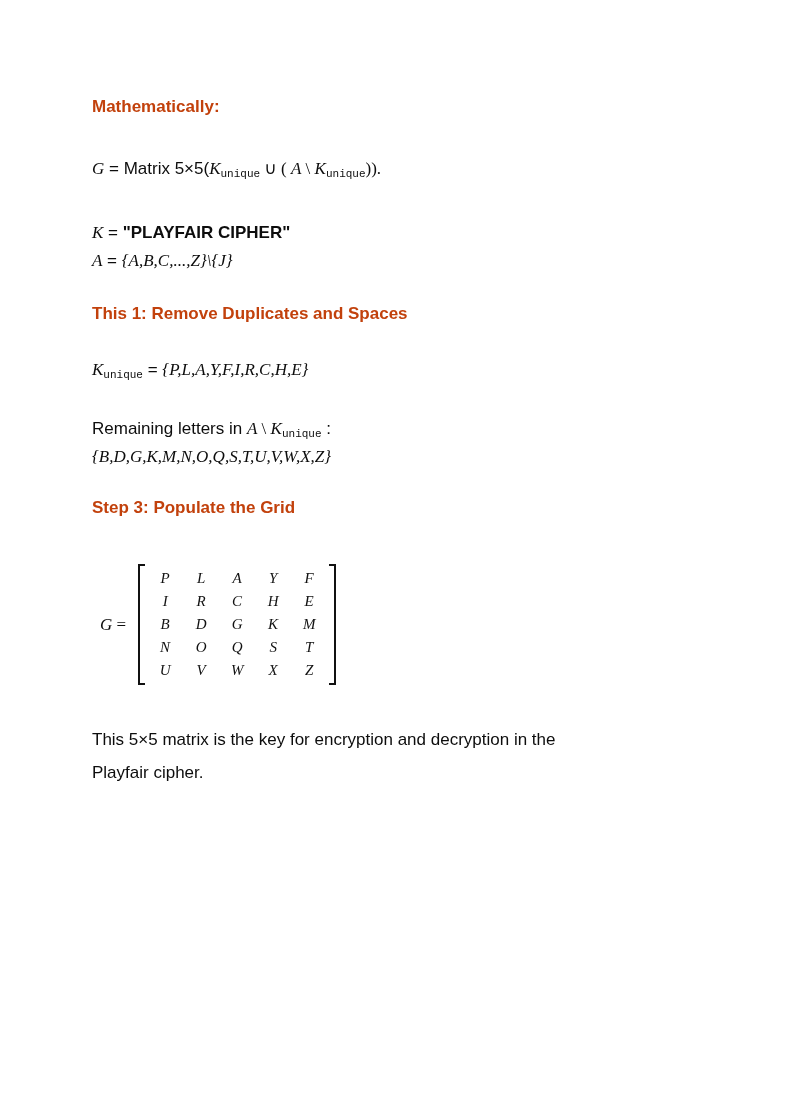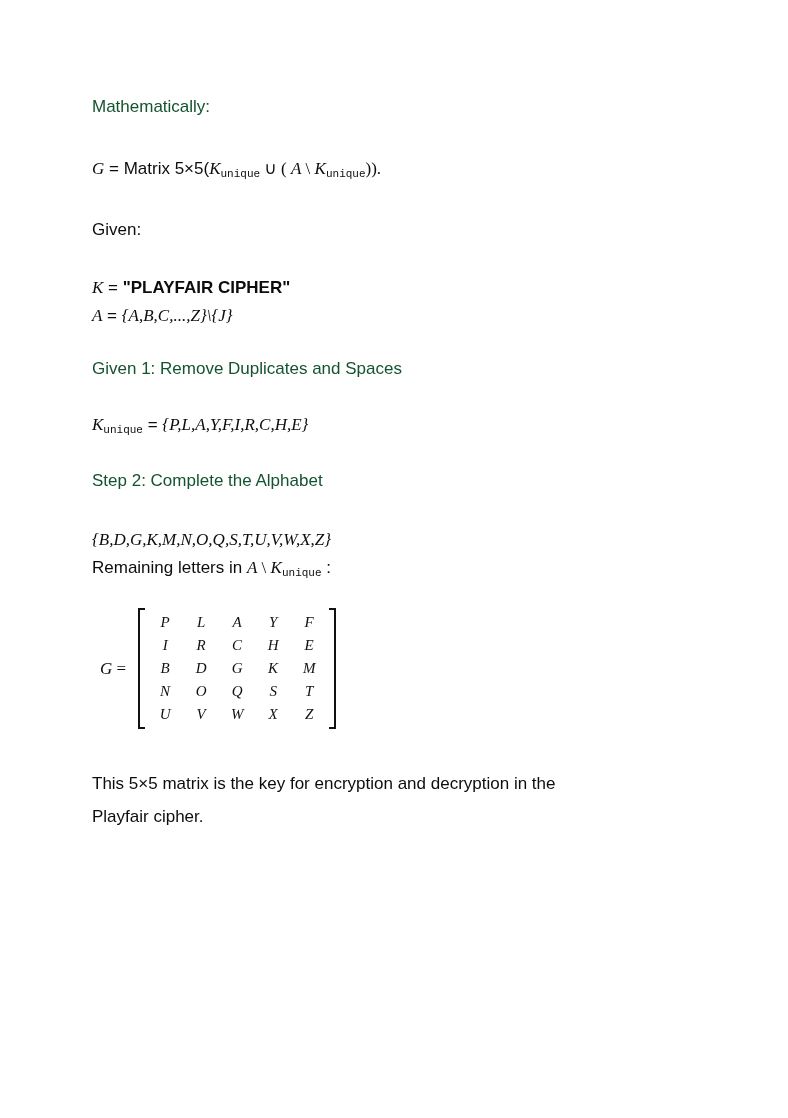--- a/index.html
+++ b/index.html
@@ -11,23 +11,23 @@
     overflow: hidden;
     color: #0d0d0d;
     font-family: "Liberation Sans", sans-serif;
     font-size: 17px;
   }
   .doc {
     padding: 96px 70px 0 92px;
   }
   .heading {
     font-size: 17px;
-    font-weight: 400;
+    font-weight: 700;
     line-height: 22px;
-    color: #14532d;
+    color: #c2410c;
   }
   .line {
     font-size: 17px;
     line-height: 22px;
   }
   .para {
     font-size: 17px;
     line-height: 28px;
   }
   .closing {
@@ -103,38 +103,37 @@
 </head>
 <body>
 
 <div class="doc">
 
   <div class="heading mb40">Mathematically:</div>
 
   <div class="line mb39"><span class="seg-i">G</span><span> = Matrix 5×5(</span><span class="seg-i">K</span><sub class="seg-sub">unique</sub><span class="seg-serif"> ∪ ( </span><span class="seg-i">A</span><span class="seg-serif"> \ </span><span class="seg-i">K</span><sub class="seg-sub">unique</sub><span class="seg-serif">)).</span></div>
 
 
-  <div class="line mb33">Given:</div>
 
   <div class="para mb28">
     <div><span class="seg-i">K</span><span> = </span><span class="seg-b">"PLAYFAIR CIPHER"</span></div>
     <div><span class="seg-i">A</span><span> = </span><span class="seg-i">{A,B,C,...,Z}\{J}</span></div>
   </div>
 
-  <div class="heading mb34">Given 1: Remove Duplicates and Spaces</div>
+  <div class="heading mb34">This 1: Remove Duplicates and Spaces</div>
 
   <div class="line mb34"><span class="seg-i">K</span><sub class="seg-sub">unique</sub><span> = </span><span class="seg-i">{P,L,A,Y,F,I,R,C,H,E}</span></div>
 
-  <div class="heading mb34">Step 2: Complete the Alphabet</div>
 
   <div class="para mb26">
+    <div><span>Remaining letters in </span><span class="seg-i">A</span><span class="seg-serif"> \ </span><span class="seg-i">K</span><sub class="seg-sub">unique</sub><span> :</span></div>
     <div><span class="seg-i">{B,D,G,K,M,N,O,Q,S,T,U,V,W,X,Z}</span></div>
-    <div><span>Remaining letters in </span><span class="seg-i">A</span><span class="seg-serif"> \ </span><span class="seg-i">K</span><sub class="seg-sub">unique</sub><span> :</span></div>
   </div>
 
+  <div class="heading mb45">Step 3: Populate the Grid</div>
 
   <div class="matrix-block mb38">
     <span class="matrix-prefix"><span class="seg-i">G</span><span> =</span></span>
     <span class="bracket left"></span>
     <div class="matrix-grid">
       <span class="cell">P</span>
       <span class="cell">L</span>
       <span class="cell">A</span>
       <span class="cell">Y</span>
       <span class="cell">F</span>

